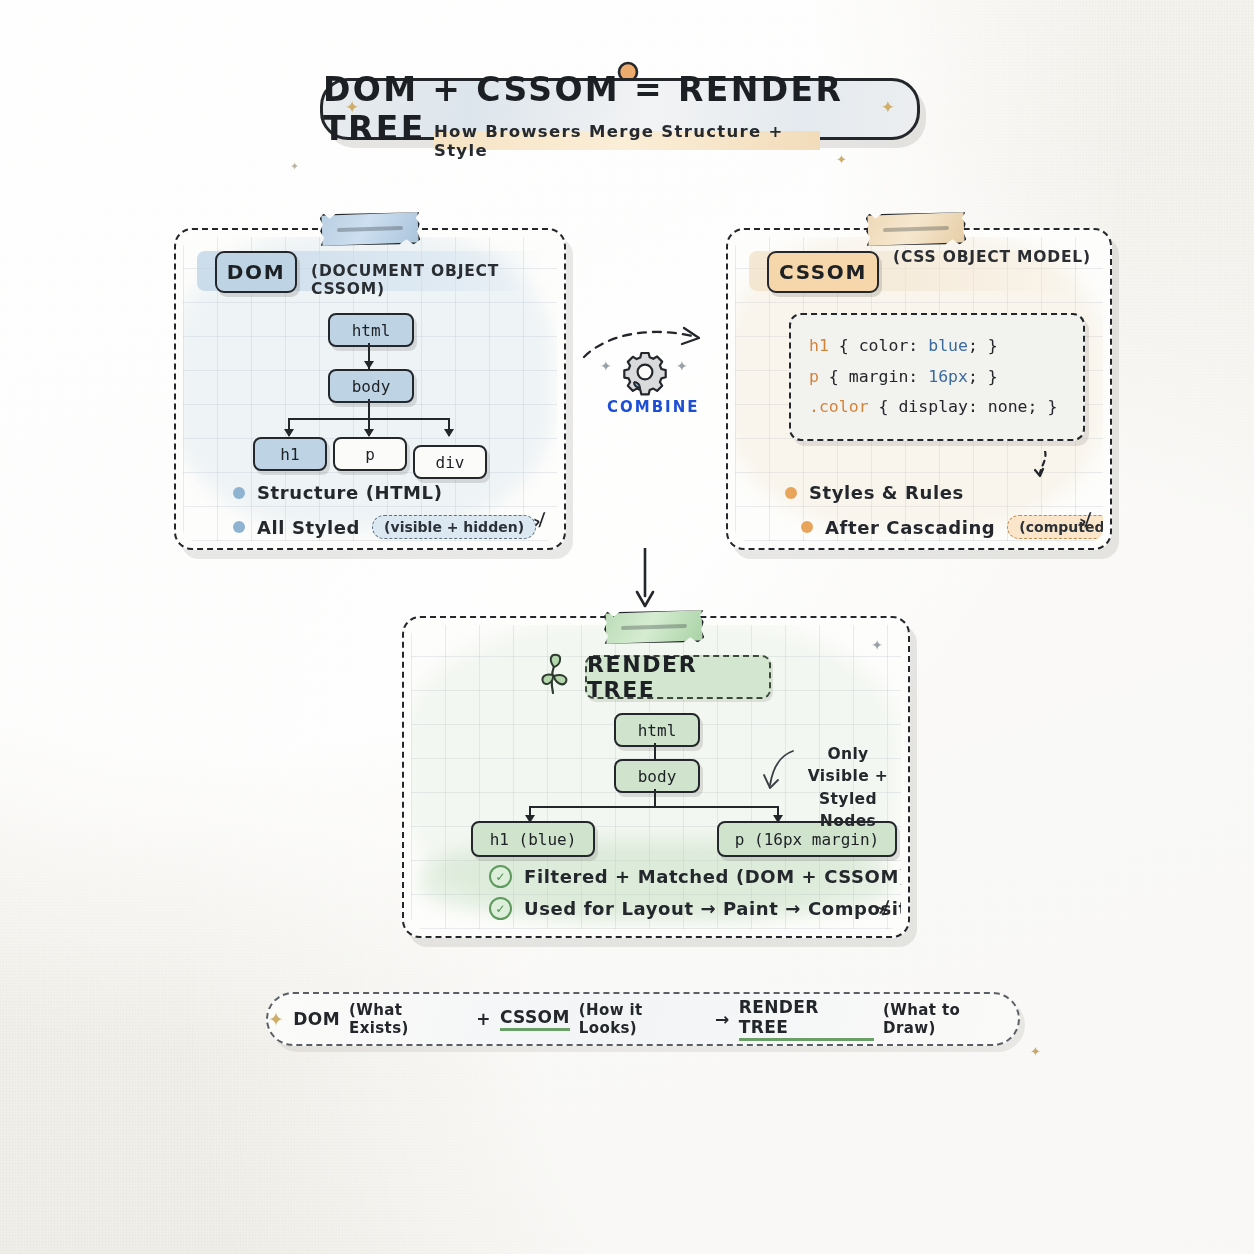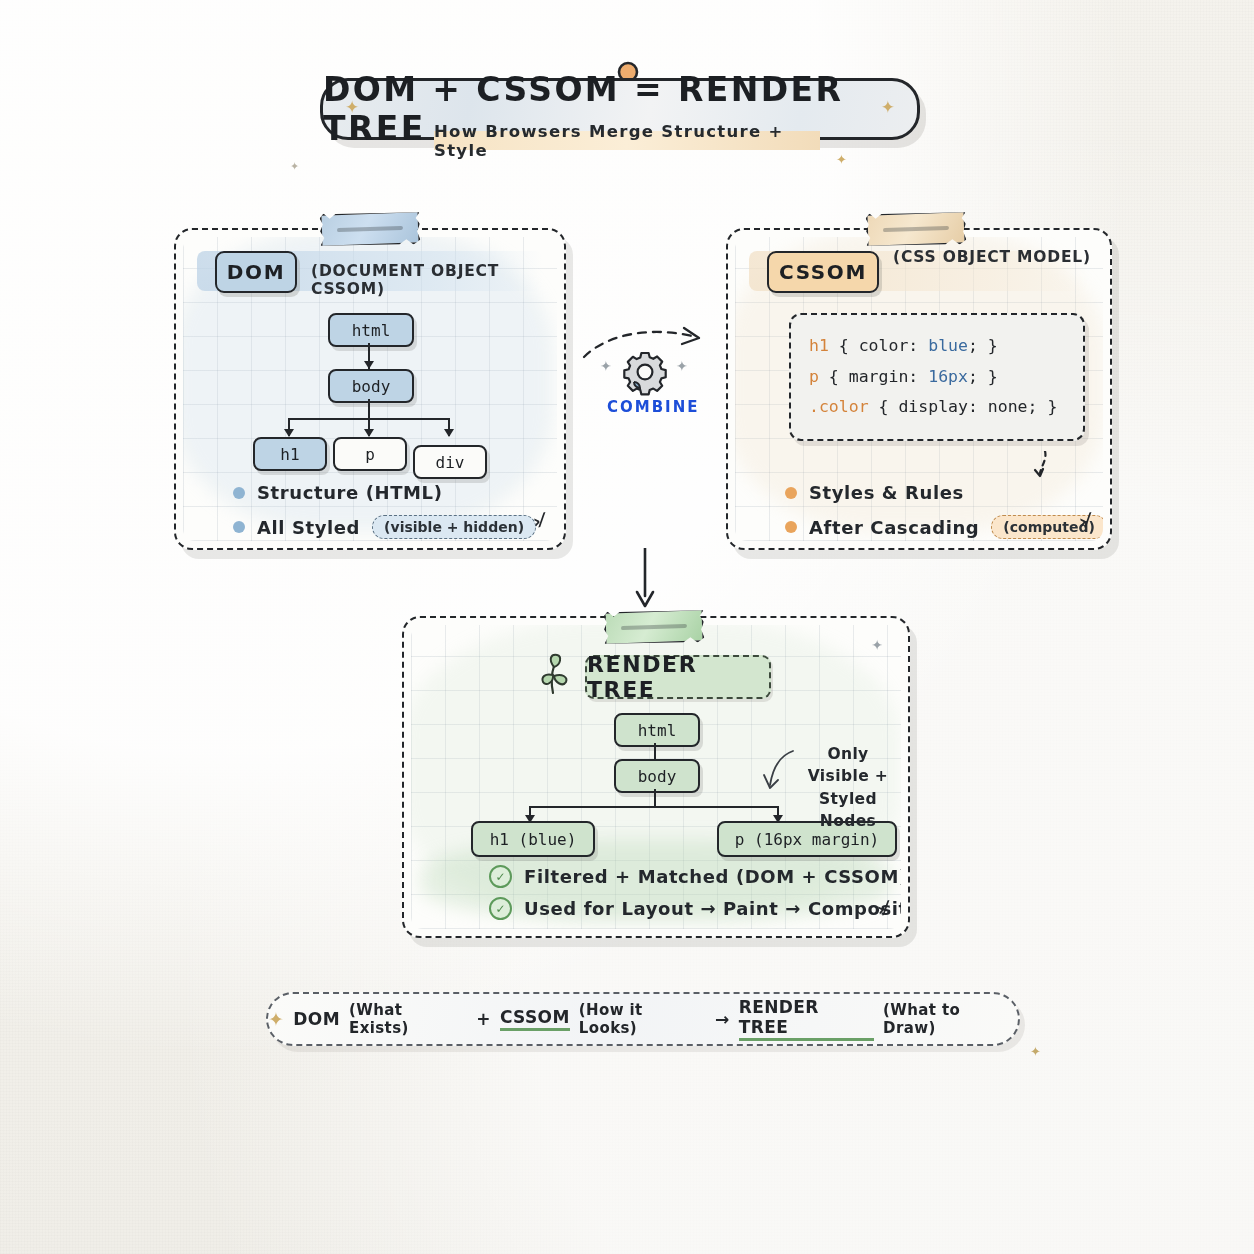--- a/index.html
+++ b/index.html
@@ -302,21 +302,21 @@
         <svg width="22" height="30" viewBox="0 0 22 30">
           <path d="M14 0 C16 8 11 14 9 22" stroke="#23262a" stroke-width="2.2" fill="none" stroke-dasharray="5 5" stroke-linecap="round"></path>
           <path d="M4 19 L9 25 L12 18" stroke="#23262a" stroke-width="2.2" fill="none" stroke-linecap="round" stroke-linejoin="round"></path>
         </svg>
       </div>
 
       <div class="bullet-row" style="left:50px;top:245px;">
         <span class="dot dot-orange"></span>
         <span class="bullet-txt">Styles &amp; Rules</span>
       </div>
-      <div class="bullet-row" style="left:50px;top:278px;">
+      <div class="bullet-row" style="left:66px;top:278px;">
         <span class="dot dot-orange"></span>
         <span class="bullet-txt">After Cascading</span>
         <span class="pill pill-orange">(computed)</span>
       </div>
 
       <div class="flourish">›⁄</div>
     </div>
   </div>
 </div>
 <div class="tape tape-orange" style="left:866px;top:212px;">

